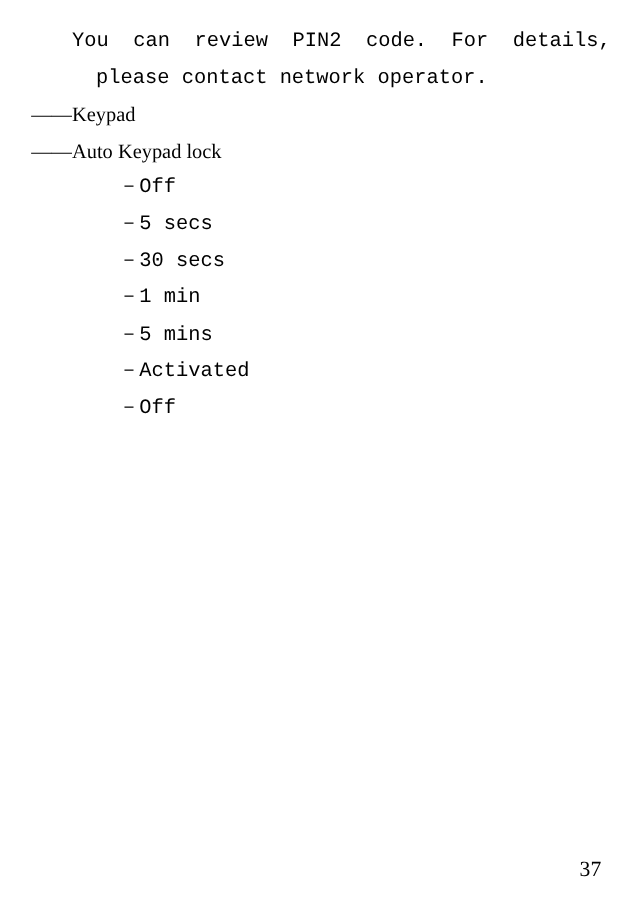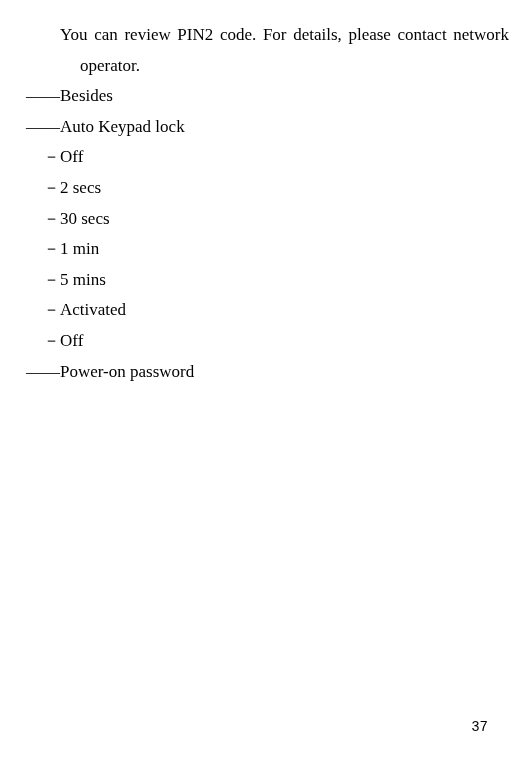--- a/index.html
+++ b/index.html
@@ -14,59 +14,59 @@
       box-sizing: border-box;
     }
     .page {
       position: relative;
       min-height: 720px;
     }
     .heading-dash {
       margin-left: 6px;
     }
     .option-item {
-      margin-left: 23px;
+      margin-left: 79px;
+      font-family: Liberation Mono, monospace;
     }
     .page-number {
       position: absolute;
       bottom: 0px;
-      right: 21px;
-      font-size: 14px;
-      font-family: Liberation Mono, monospace;
+      right: 8px;
+      font-size: 18px;
     }
     p {
       margin: 0;
     }
     .body-text {
       text-align: justify;
       margin-left: 60px;
       text-indent: -20px;
       padding-left: 0;
+      font-family: Liberation Mono, monospace;
     }
   </style>
 </head>
 <body>
 
 <div class="page">
 
   <p class="body-text">You can review PIN2 code. For details, please contact network operator.</p>
 
-  <p class="heading-dash">――Besides</p>
+  <p class="heading-dash">――Keypad</p>
 
 
   <p class="heading-dash">――Auto Keypad lock</p>
 
   <p class="option-item">－Off</p>
-  <p class="option-item">－2 secs</p>
+  <p class="option-item">－5 secs</p>
   <p class="option-item">－30 secs</p>
   <p class="option-item">－1 min</p>
   <p class="option-item">－5 mins</p>
 
 
   <p class="option-item">－Activated</p>
   <p class="option-item">－Off</p>
 
-  <p class="heading-dash">――Power-on password</p>
 
 
   <div class="page-number">37</div>
 
 </div>
 
 </body></html>

